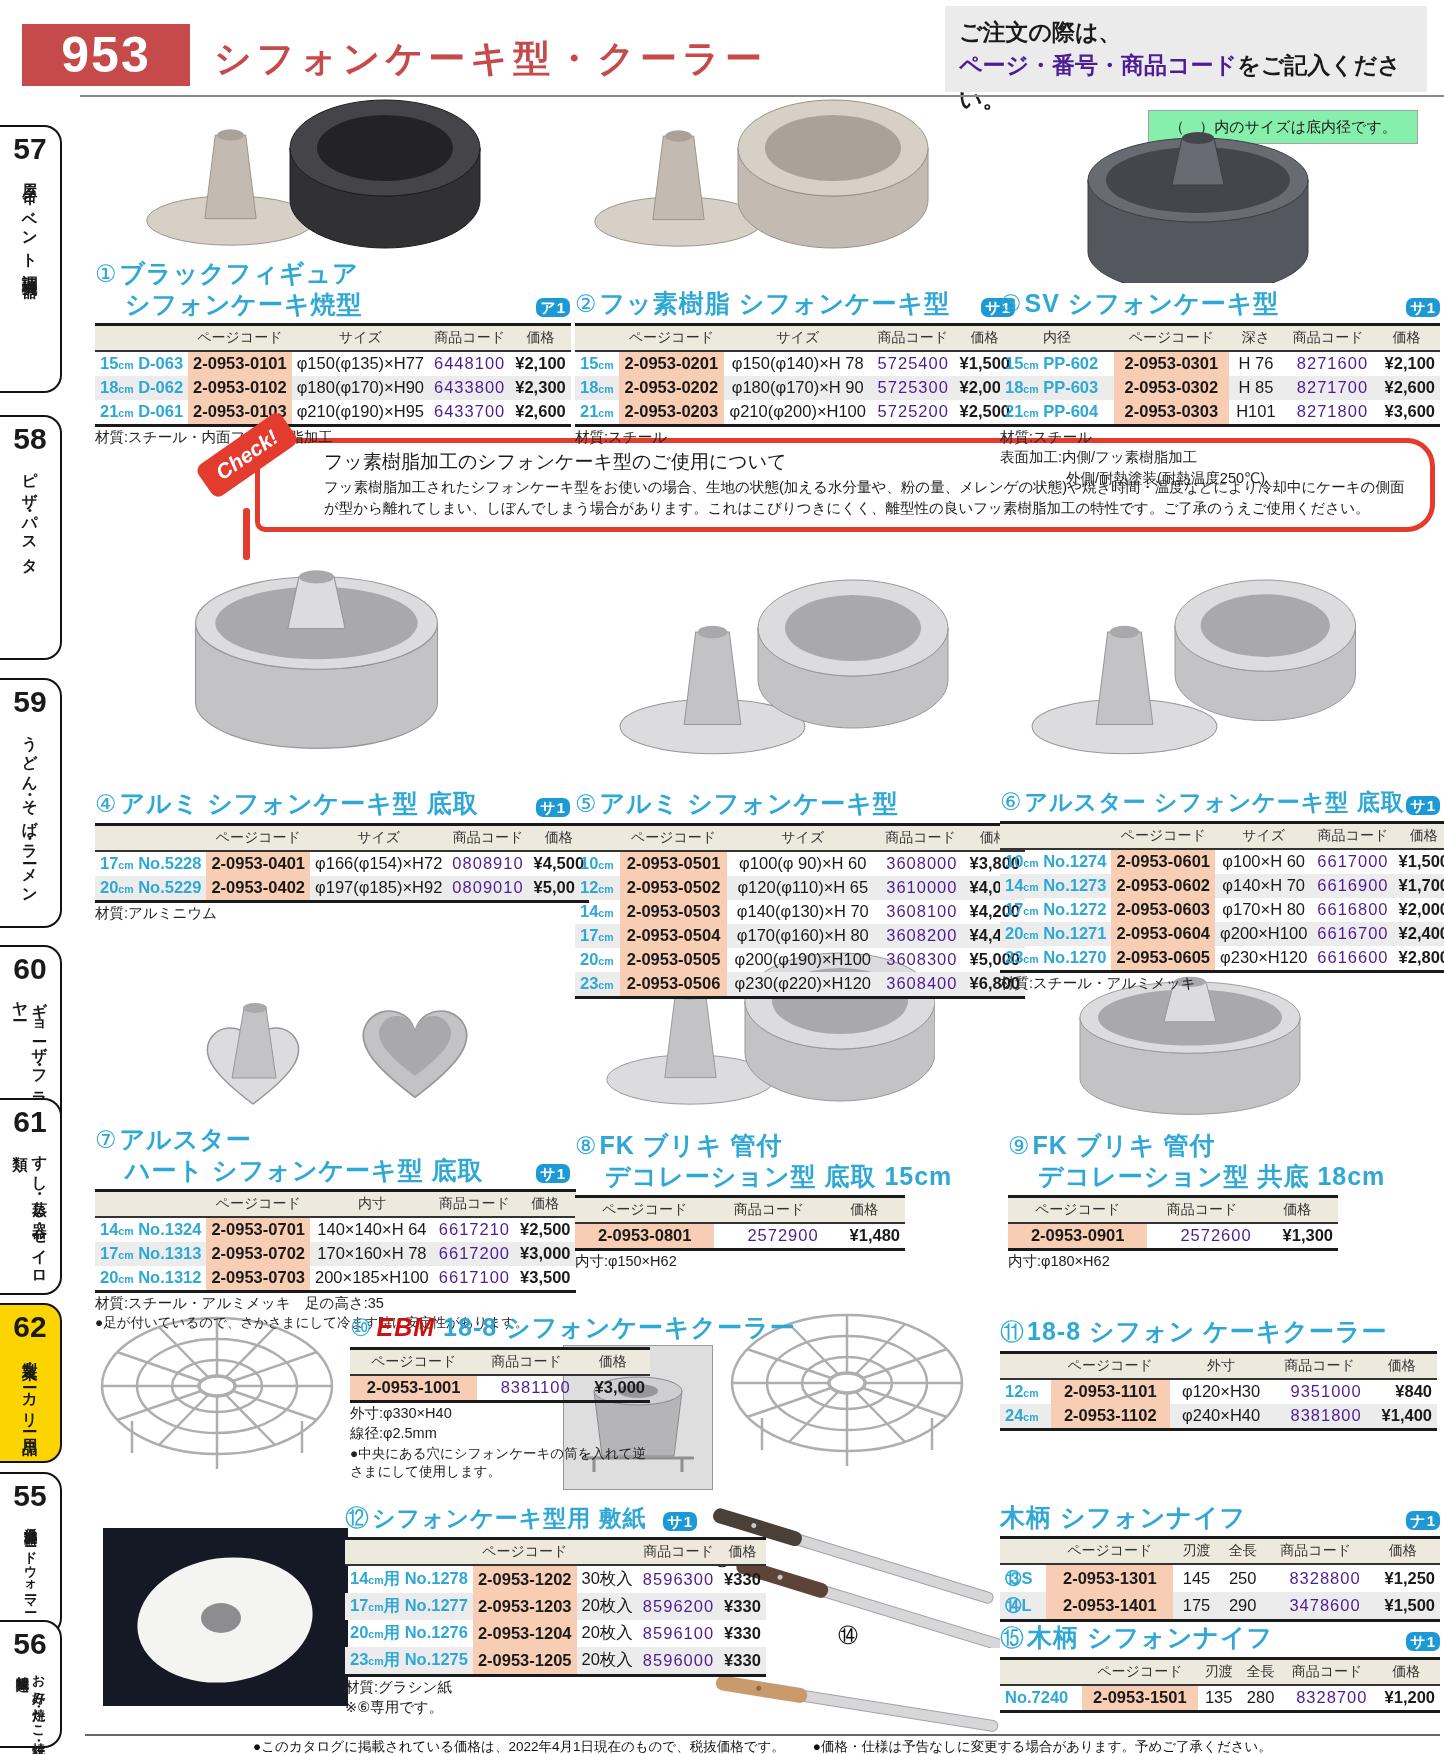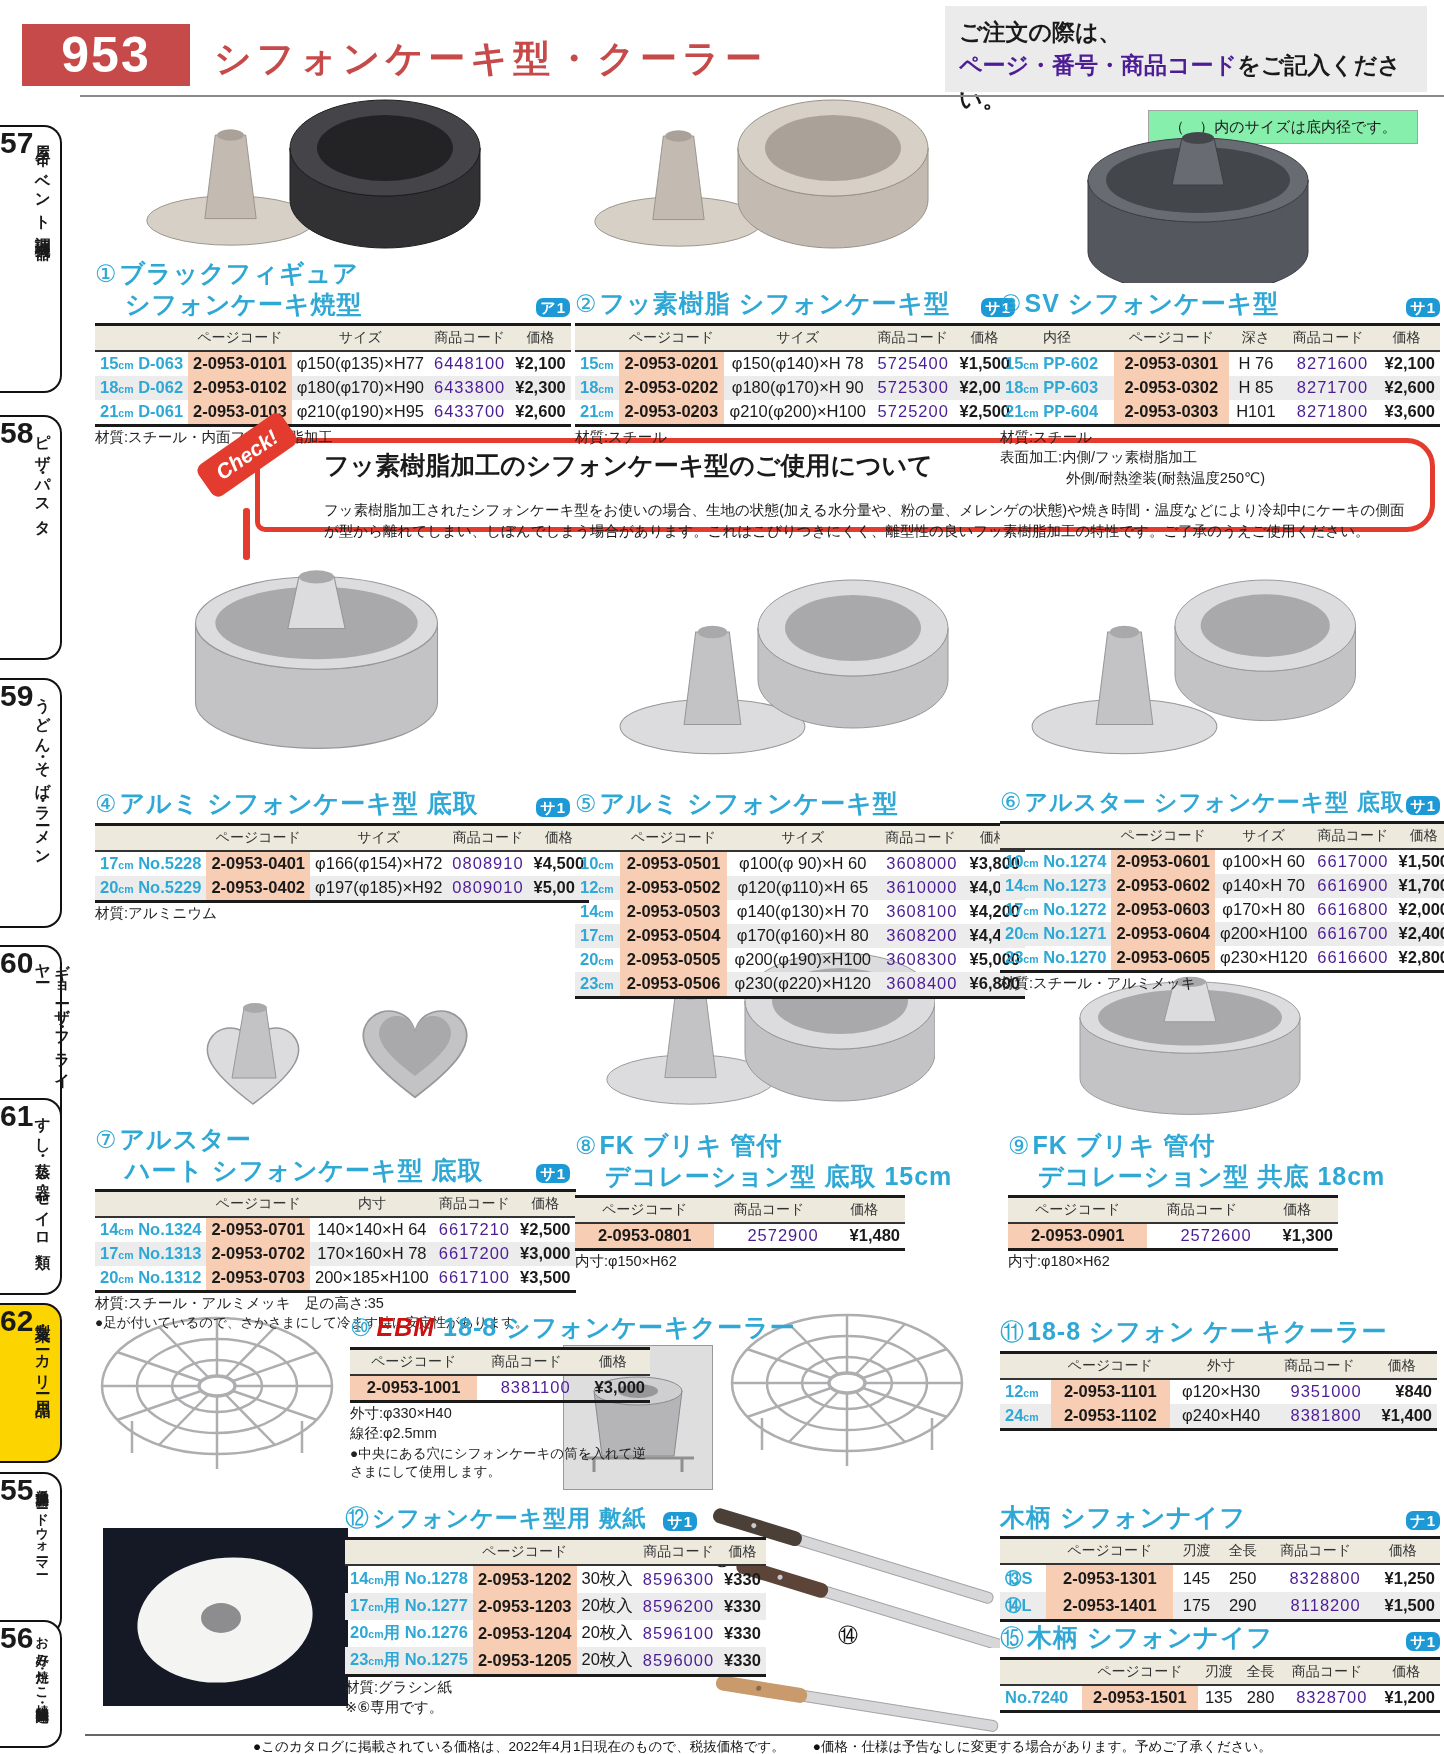--- a/index.html
+++ b/index.html
@@ -15,21 +15,21 @@
     padding:10px 0 0 14px;box-sizing:border-box;font-size:23px;font-weight:bold;line-height:1.45}
   .order-box .red{color:#4c1d95}
   .content-rule{position:absolute;left:80px;right:0;top:95px;border-top:2px solid #8a8a8a}
   .size-note-box{position:absolute;left:1148px;top:110px;width:268px;height:32px;border:1px solid #a3a3a3;
     background:#86efac;display:flex;align-items:center;justify-content:center;font-size:15px}
   .footer-rule{position:absolute;left:85px;right:4px;top:1734px;border-top:2px solid #666}
   .footer{position:absolute;left:85px;right:4px;top:1738px;text-align:center;font-size:13.5px;color:#111}
   .footer span{margin:0 14px}
   
   .tab{position:absolute;left:0;width:62px;background:#fff;border:2.5px solid #111;border-left:none;
-    border-radius:0 18px 18px 0;box-sizing:border-box;display:flex;flex-direction:row;}
+    border-radius:0 18px 18px 0;box-sizing:border-box;display:flex;flex-direction:column;align-items:center;padding-top:6px}
   .tab.active{background:#fcd400}
   .tab .num{font-size:30px;font-weight:bold;line-height:1.05}
   .tab .vlabel{writing-mode:vertical-rl;font-size:15.5px;letter-spacing:3px;margin-top:6px;line-height:1.25;
     max-height:calc(100% - 48px);font-weight:bold}
   
   .product{position:absolute}
   .ptitle{position:relative;color:#2fa8d5;font-weight:bold;font-size:25px;letter-spacing:1px;line-height:1.2;white-space:nowrap}
   .ptitle .pnum{font-weight:normal;font-size:24px;margin-right:2px}
   .ptitle .indent{margin-left:30px}
   .badge{position:absolute;right:0;bottom:2px;background:#1d9ad6;color:#fff;font-size:15px;font-weight:bold;
@@ -45,21 +45,21 @@
   td.c-code{color:#4c1d95;font-weight:normal;text-align:right;letter-spacing:1px}
   td.c-price{text-align:right;font-weight:bold}
   td.c-plain{text-align:center}
   .cm{font-size:10.5px}
   .note{font-size:14.5px;color:#222;margin-top:4px;line-height:1.35}
   .note.tight{margin-top:1px}
   .note.indent{padding-left:66px}
   
   .check-box{position:absolute;left:255px;top:438px;width:1180px;height:94px;border:5px solid #e33b2e;
     border-radius:10px 28px 28px 10px;box-sizing:border-box;padding:6px 14px 6px 64px;background:#fff}
-  .check-title{font-size:25px;font-weight:bold;margin-bottom:18px}
+  .check-title{font-size:19px;font-weight:normal;margin-bottom:2px}
   .check-body{font-size:14.5px;line-height:1.45}
   .check-ribbon{position:absolute;left:196px;top:436px;background:#e33b2e;color:#fff;font-style:italic;font-weight:bold;
     font-size:21px;padding:7px 16px;border-radius:8px;transform:rotate(-35deg);z-index:3}
   .check-bar{position:absolute;left:243px;top:508px;width:7px;height:52px;background:#e33b2e;border-radius:3px}
   
   .pal-dark{--side:#313134;--top:#454549;--hole:#232326;--line:#1d1d20}
   .pal-beige{--side:#c3bbb1;--top:#d7d0c7;--hole:#aaa298;--line:#9a9288}
   .pal-silver{--side:#c3c3c6;--top:#dcdcde;--hole:#a9a9ac;--line:#97979a}
   .pal-slate{--side:#54575d;--top:#686c72;--hole:#43464b;--line:#3c3f44}
   .shape-side{fill:var(--side);stroke:var(--line);stroke-width:1}
@@ -755,21 +755,21 @@
           <td class="c-plain">145</td>
           <td class="c-plain">250</td>
           <td class="c-code">8328800</td>
           <td class="c-price">¥1,250</td>
         </tr>
         <tr>
           <td class="c-size">⑭L</td>
           <td class="c-pagecode">2-0953-1401</td>
           <td class="c-plain">175</td>
           <td class="c-plain">290</td>
-          <td class="c-code">8118200</td>
+          <td class="c-code">3478600</td>
           <td class="c-price">¥1,500</td>
         </tr>
       </tbody>
     </table>
 </div>
 
 <div class="product" style="left:1000px;top:1622px;width:440px">
   <div class="ptitle"><span class="pnum">⑮</span><span>木柄 シフォンナイフ</span><span class="badge">サ1</span></div>
   <table class="ptable">
       <thead>

